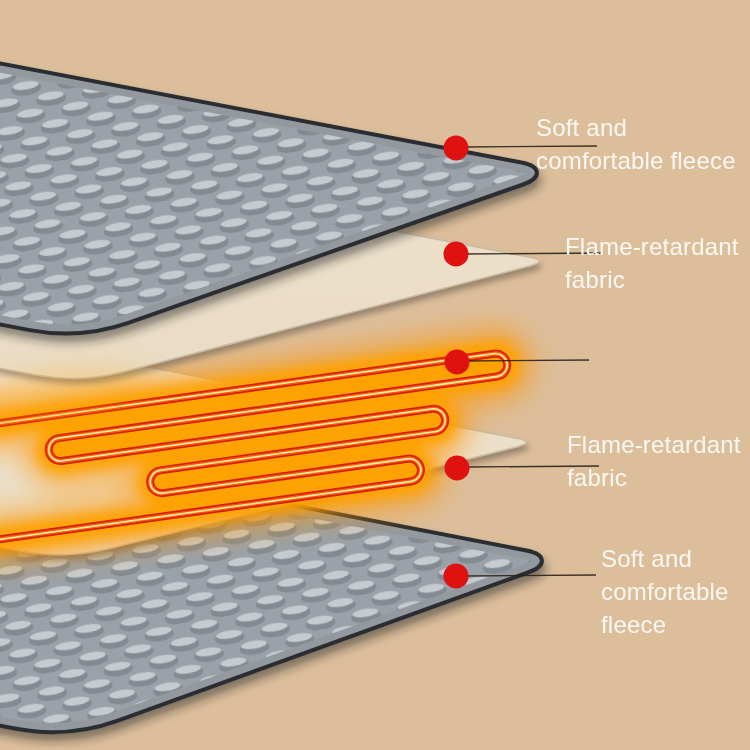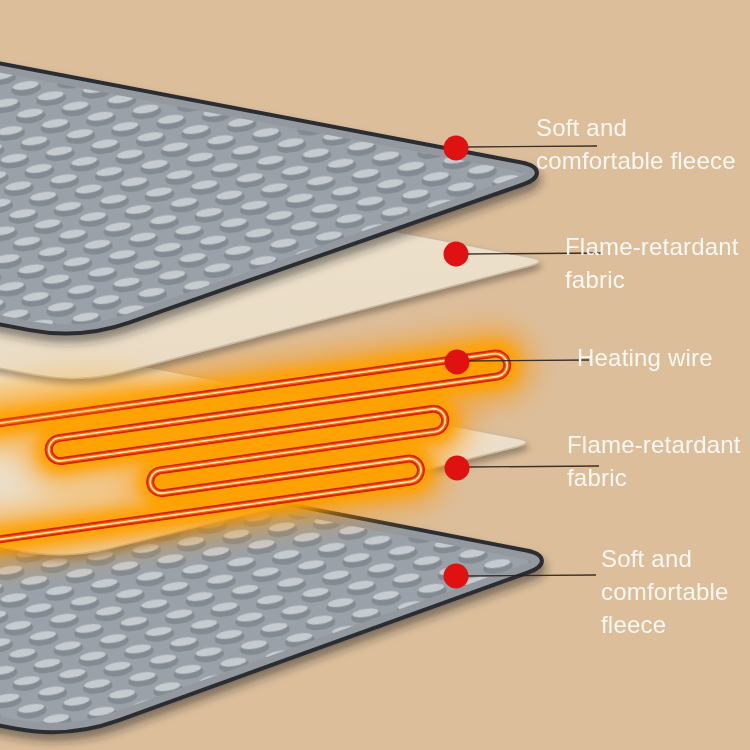--- a/index.html
+++ b/index.html
@@ -110,20 +110,19 @@
       <circle cx="457" cy="362" r="12.5" fill="#e01111"></circle>
       <circle cx="457" cy="468" r="12.5" fill="#e01111"></circle>
       <circle cx="456" cy="576" r="12.5" fill="#e01111"></circle>
     </g>
   </svg>
 
   <div class="callout-label lbl-1">Soft and
 comfortable fleece</div>
   <div class="callout-label lbl-2">Flame-retardant
 fabric</div>
-  <div class="callout-label lbl-3">Heating wire</div>
   <div class="callout-label lbl-4">Flame-retardant
 fabric</div>
   <div class="callout-label lbl-5">Soft and
 comfortable
 fleece</div>
 
 </div>
 
 </body></html>

